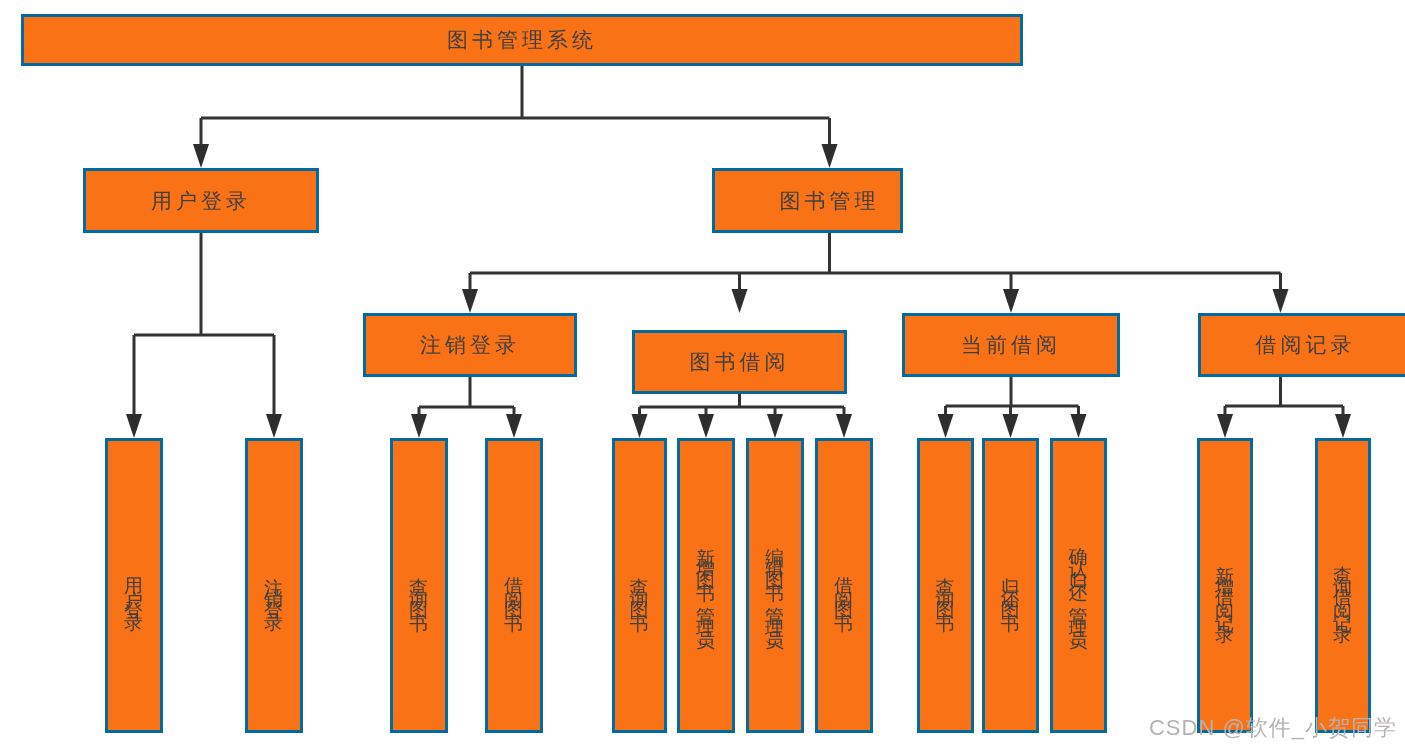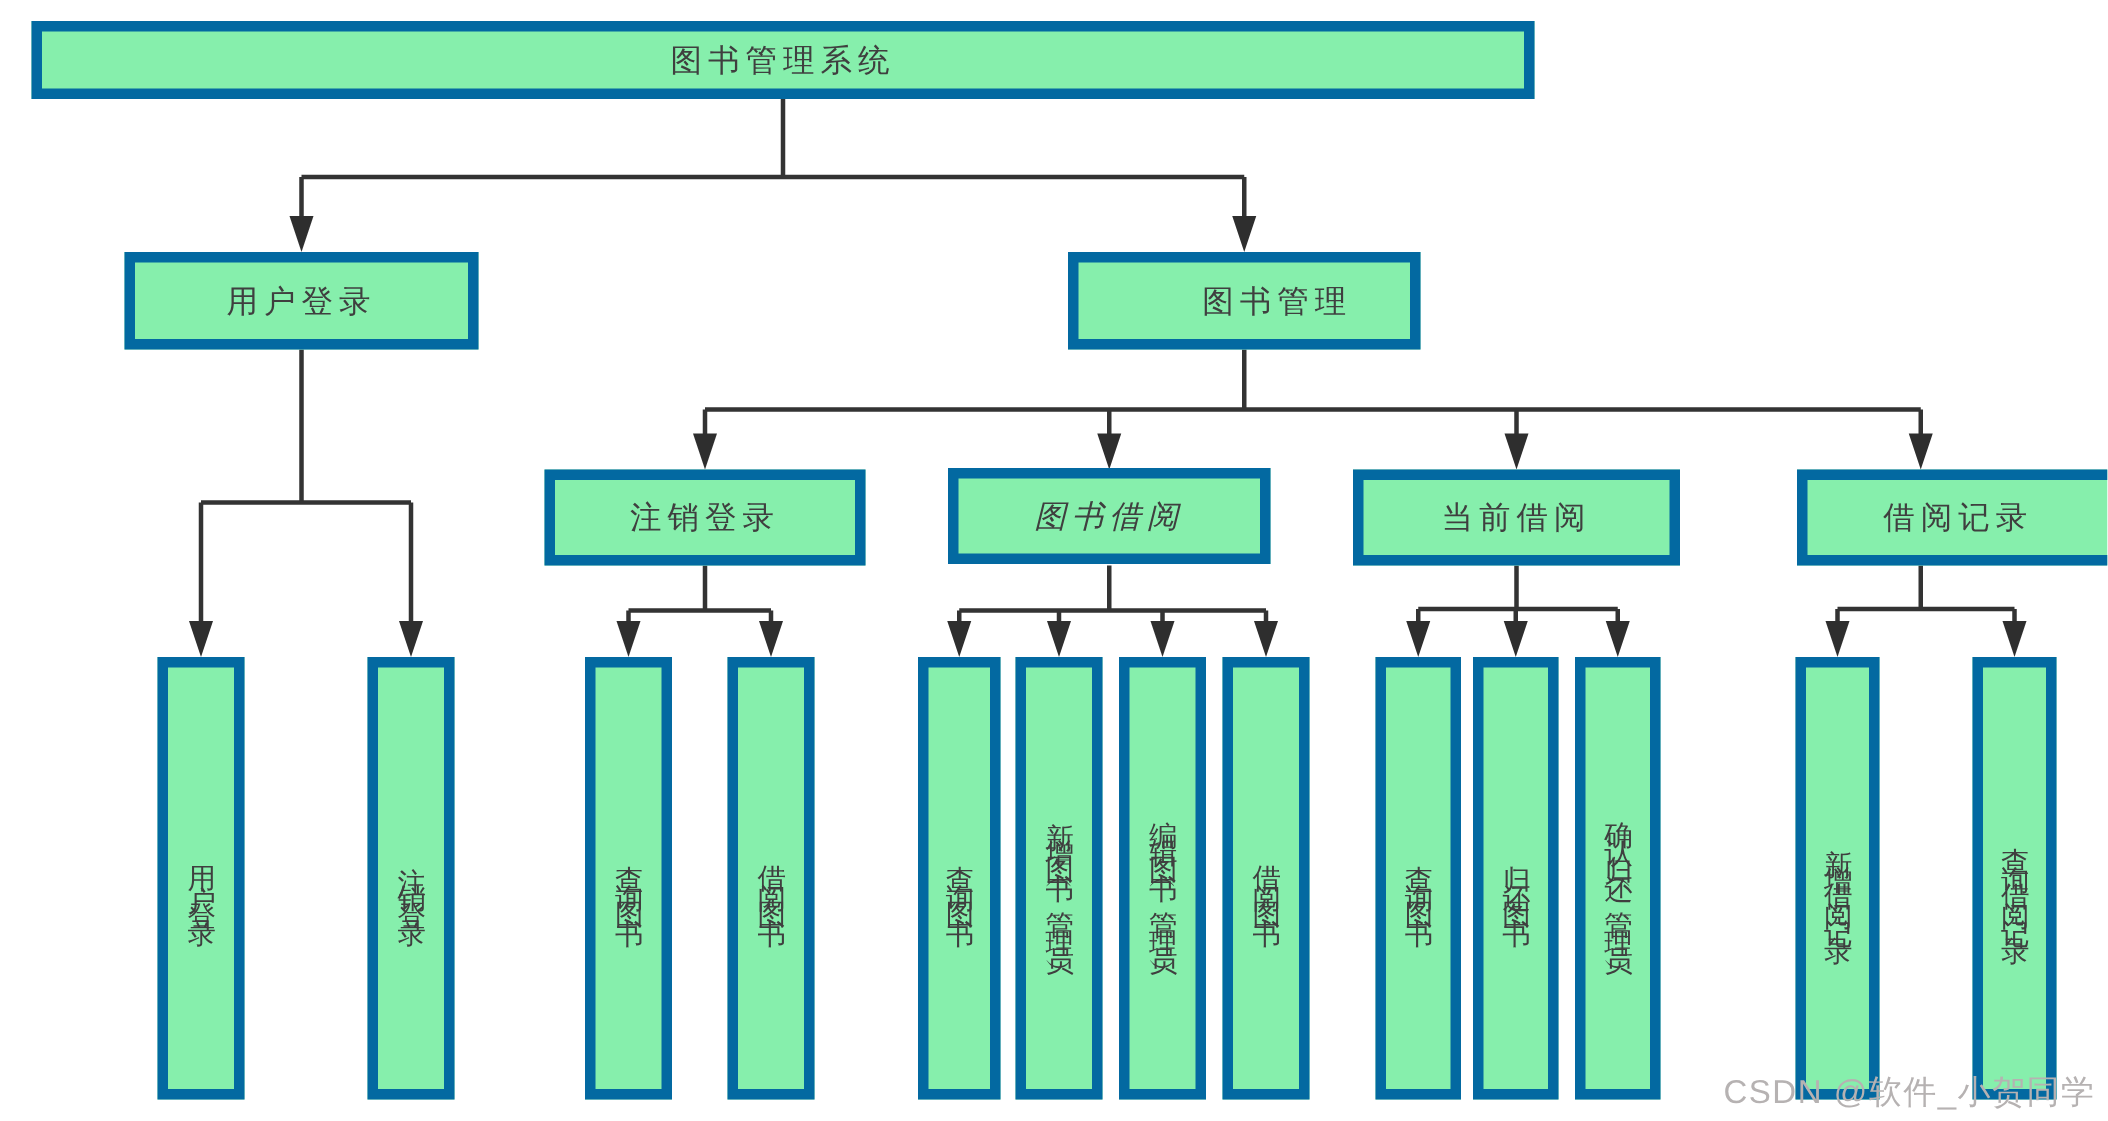--- a/index.html
+++ b/index.html
@@ -11,22 +11,22 @@
     overflow: hidden;
     font-family: "Liberation Sans", sans-serif;
   }
   #connectors {
     position: absolute;
     left: 0; top: 0;
   }
   .node {
     position: absolute;
     box-sizing: border-box;
-    background: #86efac;
-    border: 7px solid #0369a1;
+    background: #f97316;
+    border: 3px solid #0369a1;
     display: flex;
     align-items: center;
     justify-content: center;
     color: #3f3f3f;
   }
   .node.h {
     font-size: 21px;
     letter-spacing: 4px;
     white-space: nowrap;
   }
@@ -76,23 +76,23 @@
       <polygon points="937.5,414 953.5,414 945.5,438" fill="#2e2e2e"></polygon>
       <polygon points="1002.5,414 1018.5,414 1010.5,438" fill="#2e2e2e"></polygon>
       <polygon points="1070.5,414 1086.5,414 1078.5,438" fill="#2e2e2e"></polygon>
       <path d="M 1280.5 377 L 1280.5 406 M 1225 406 L 1343 406 M 1225 406 L 1225 420 M 1343 406 L 1343 420" fill="none" stroke="#333333" stroke-width="3"></path>
       <polygon points="1217,414 1233,414 1225,438" fill="#2e2e2e"></polygon>
       <polygon points="1335,414 1351,414 1343,438" fill="#2e2e2e"></polygon>
     </svg>
   <div id="watermark" style="color: rgb(182, 178, 178);">CSDN @软件_小贺同学</div>
 <div class="node h" style="left: 21px; top: 14px; width: 1002px; height: 52px;">图书管理系统</div>
     <div class="node h" style="left: 83px; top: 168px; width: 236px; height: 65px;">用户登录</div>
-    <div class="node h" style="left: 712px; top: 168px; width: 235px; height: 65px; padding-left: 44px;">图书管理</div>
+    <div class="node h" style="left: 712px; top: 168px; width: 191px; height: 65px; padding-left: 44px;">图书管理</div>
     <div class="node h" style="left: 363px; top: 313px; width: 214px; height: 64px;">注销登录</div>
-    <div class="node h" style="left: 632px; top: 312px; width: 215px; height: 64px; font-style: italic;">图书借阅</div>
+    <div class="node h" style="left: 632px; top: 330px; width: 215px; height: 64px;">图书借阅</div>
     <div class="node h" style="left: 902px; top: 313px; width: 218px; height: 64px;">当前借阅</div>
     <div class="node h" style="left: 1173px; top: 313px; width: 215px; height: 64px; margin-left: 25px;">借阅记录</div>
     <div class="node v" style="left: 105px; top: 438px; width: 58px; height: 295px;">用户登录</div>
     <div class="node v" style="left: 245px; top: 438px; width: 58px; height: 295px;">注销登录</div>
     <div class="node v" style="left: 390px; top: 438px; width: 58px; height: 295px;">查询图书</div>
     <div class="node v" style="left: 485px; top: 438px; width: 58px; height: 295px;">借阅图书</div>
     <div class="node v" style="left: 612px; top: 438px; width: 55px; height: 295px;">查询图书</div>
     <div class="node v" style="left: 677px; top: 438px; width: 58px; height: 295px;">新增图书（管理员）</div>
     <div class="node v" style="left: 746px; top: 438px; width: 58px; height: 295px;">编辑图书（管理员）</div>
     <div class="node v" style="left: 815px; top: 438px; width: 58px; height: 295px;">借阅图书</div>

